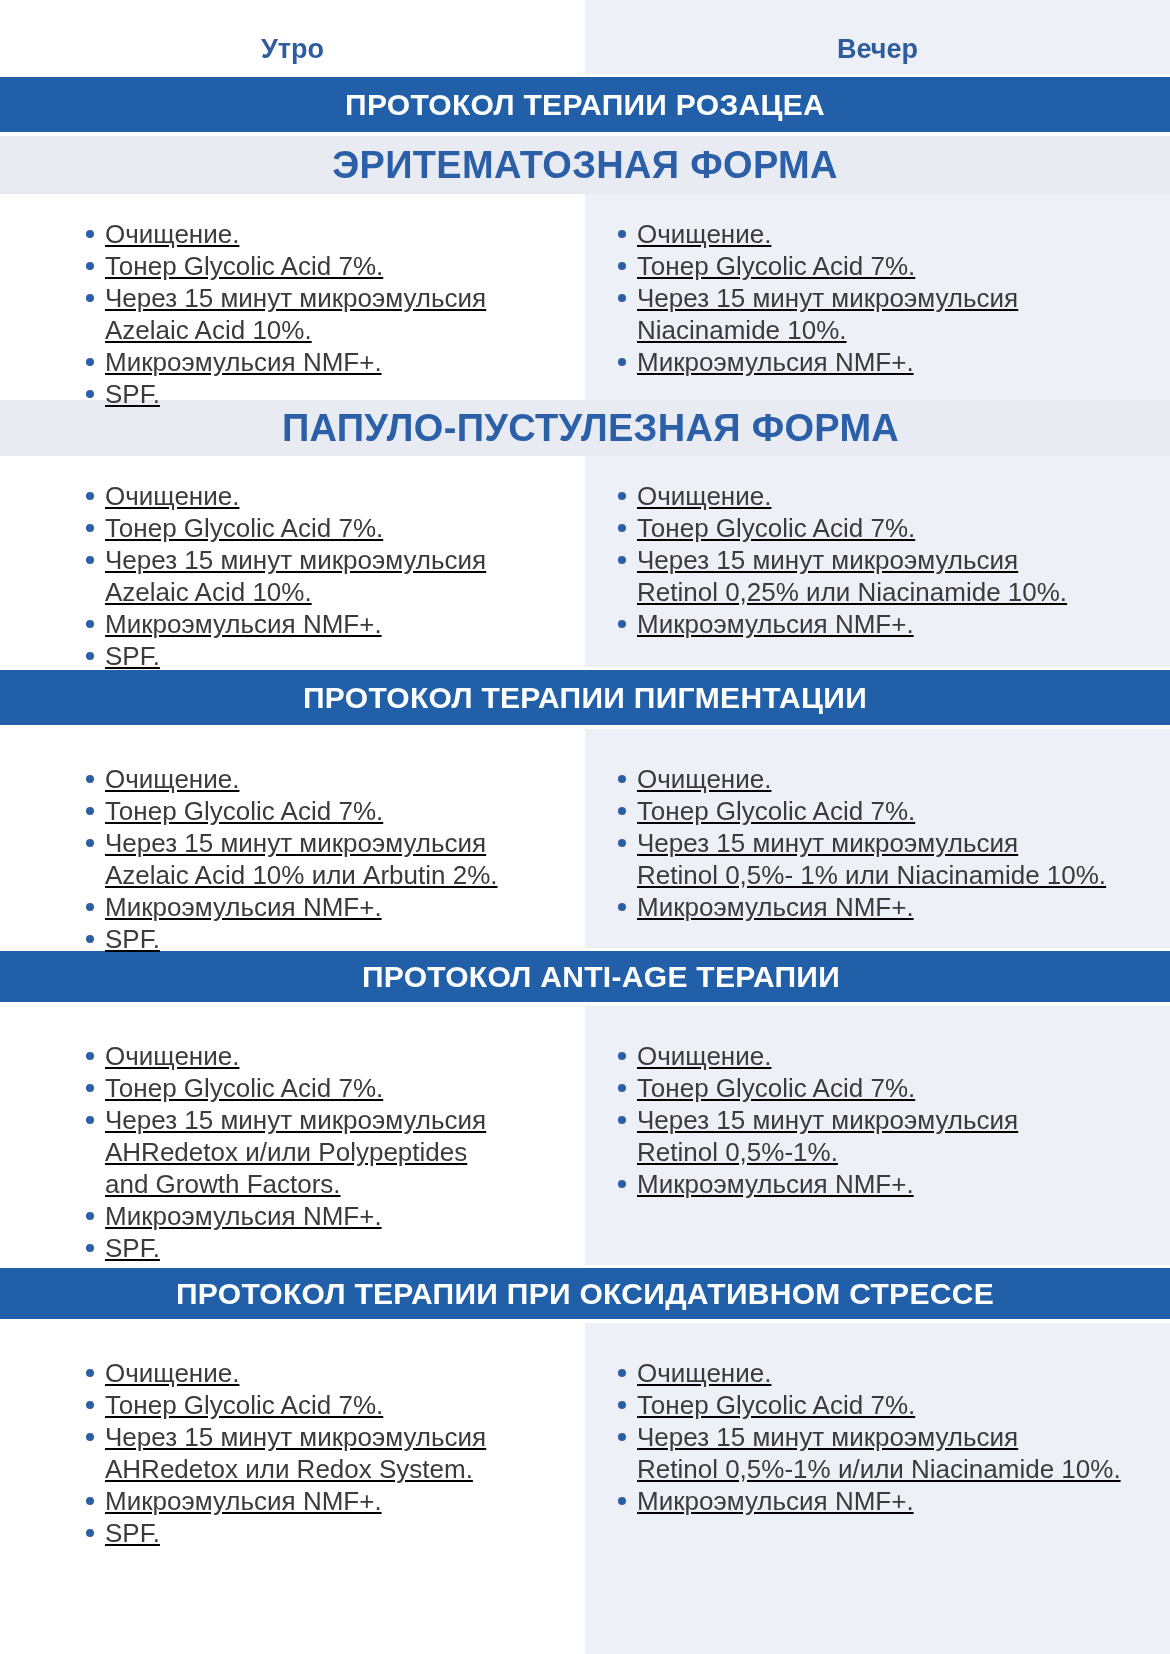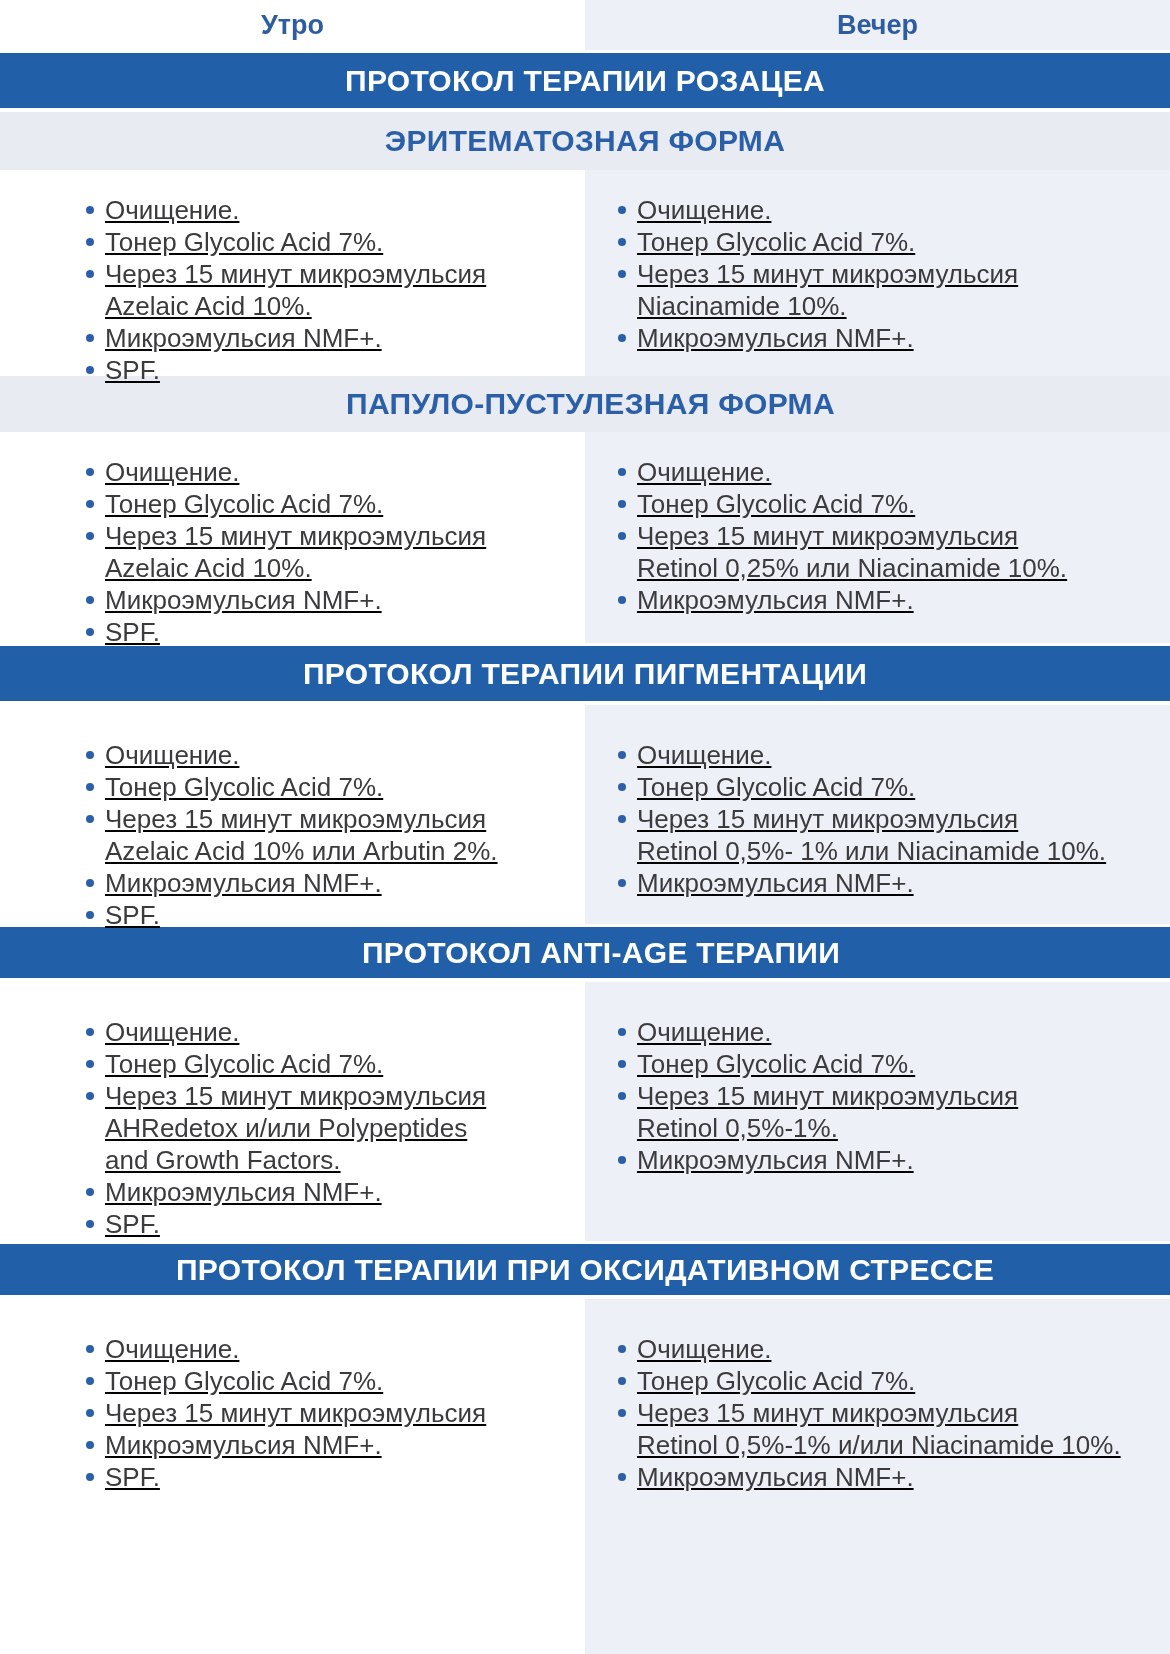--- a/index.html
+++ b/index.html
@@ -6,21 +6,21 @@
   .page{
     position:relative;
     width:1170px;height:1654px;
     margin:0 auto;
     display:flex;flex-direction:column;
     font-family:"Liberation Sans","DejaVu Sans",sans-serif;
     background:linear-gradient(90deg,#ffffff 0,#ffffff 585px,var(--evening-col-bg,#eef0f7) 585px,var(--evening-col-bg,#eef0f7) 100%);
     overflow:hidden;
   }
   
-  .day-header{display:flex;height:50px;flex:0 0 auto;}
+  .day-header{display:flex;height:50px;flex:0 0 auto;margin-top:24px;}
   .day-header .half{
     width:585px;display:flex;align-items:center;justify-content:center;
     font-weight:bold;font-size:27px;color:var(--header-label,#2d5c9f);
   }
   
   .banner{
     flex:0 0 auto;box-sizing:border-box;
     background:var(--banner-bg,#2160a9);
     border-top:3px solid #ffffff;border-bottom:4px solid #ffffff;
     display:flex;align-items:center;justify-content:center;
@@ -31,21 +31,21 @@
     white-space:nowrap;
   }
   
   .subheader{
     flex:0 0 auto;box-sizing:border-box;
     background:var(--subheader-bg,#e8ebf2);
     display:flex;align-items:center;justify-content:center;
   }
   .subheader-title{
     color:var(--subheader-text,#2b5fa8);
-    font-weight:bold;font-size:30px;letter-spacing:.3px;
+    font-weight:bold;font-size:38px;letter-spacing:.3px;
     white-space:nowrap;
   }
   
   .content-row{flex:0 0 auto;box-sizing:border-box;display:flex;padding-top:16px;}
   .content-row.late{padding-top:26px;}
   .content-row.fill{flex:1 1 auto;}
   .col{width:585px;box-sizing:border-box;}
   .col ul{margin:8px;padding:0;list-style:none;text-decoration:underline;}
   .col.morning ul{padding-left:78px;}
   .col.evening ul{padding-left:25px;}
@@ -237,20 +237,21 @@
         <div class="col morning">
           <ul>
             <li>
               <div class="ln">Очищение.</div>
             </li>
             <li>
               <div class="ln">Тонер Glycolic Acid 7%.</div>
             </li>
             <li>
               <div class="ln">Через 15 минут микроэмульсия</div>
+              <div class="ln">AHRedetox или Redox System.</div>
             </li>
             <li>
               <div class="ln">Микроэмульсия NMF+.</div>
             </li>
             <li>
               <div class="ln">SPF.</div>
             </li>
           </ul>
         </div>
         <div class="col evening">

